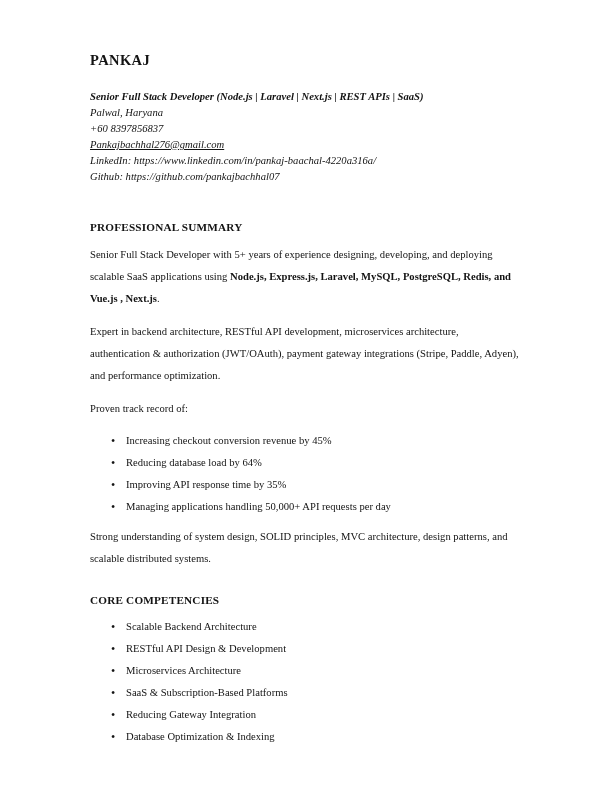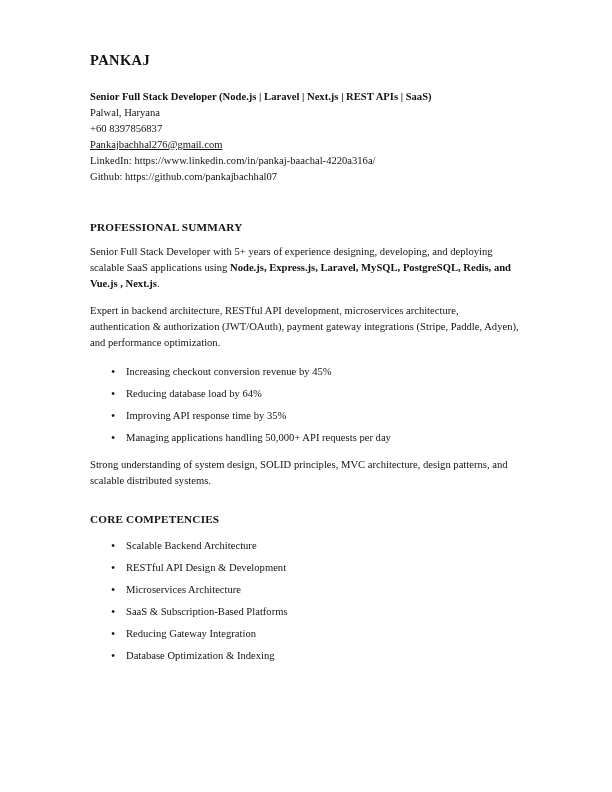--- a/index.html
+++ b/index.html
@@ -21,39 +21,39 @@
       overflow: hidden;
       background: #ffffff;
       border-radius: 27px;
     }
     .name {
       font-size: 14.5px;
       font-weight: bold;
       letter-spacing: 0.4px;
       margin: 0 0 20px 0;
     }
-    .contact { line-height: 16px; }
+    .contact { line-height: 16px; font-style: italic; }
     .contact .line { white-space: nowrap; }
     .job-title { font-weight: bold; }
     .email-link {
       color: #131313;
       text-decoration: underline;
       cursor: pointer;
       text-align: center;
     }
     .section-heading {
       font-size: 11.2px;
       font-weight: bold;
       letter-spacing: 0.2px;
       margin: 36px 0 0 0;
       font-family: Liberation Serif, serif;
     }
     .section-heading.gap-lg { margin-top: 24px; }
     .para {
-      line-height: 16px;
+      line-height: 22px;
       margin: 11px 0 0 0;
     }
     .b { font-weight: bold; }
     ul.blt {
       list-style: none;
       margin: 13px 0 0 0;
       padding: 0;
     }
     ul.blt li {
       position: relative;
@@ -86,20 +86,21 @@
     <div class="line">LinkedIn: https://www.linkedin.com/in/pankaj-baachal-4220a316a/</div>
     <div class="line">Github: https://github.com/pankajbachhal07</div>
   </div>
 
   <h2 class="section-heading">PROFESSIONAL SUMMARY</h2>
 
   <p class="para"><span>Senior Full Stack Developer with 5+ years of experience designing, developing, and deploying scalable SaaS applications using </span><span class="b">Node.js, Express.js, Laravel, MySQL, PostgreSQL, Redis, and Vue.js , Next.js</span><span>.</span></p>
 
   <p class="para">Expert in backend architecture, RESTful API development, microservices architecture, authentication &amp; authorization (JWT/OAuth), payment gateway integrations (Stripe, Paddle, Adyen), and performance optimization.</p>
 
+  <p class="para">Proven track record of:</p>
 
   <ul class="blt">
     <li>Increasing checkout conversion revenue by 45%</li>
     <li>Reducing database load by 64%</li>
     <li>Improving API response time by 35%</li>
     <li>Managing applications handling 50,000+ API requests per day</li>
   </ul>
 
   <p class="para after-list">Strong understanding of system design, SOLID principles, MVC architecture, design patterns, and scalable distributed systems.</p>
 

